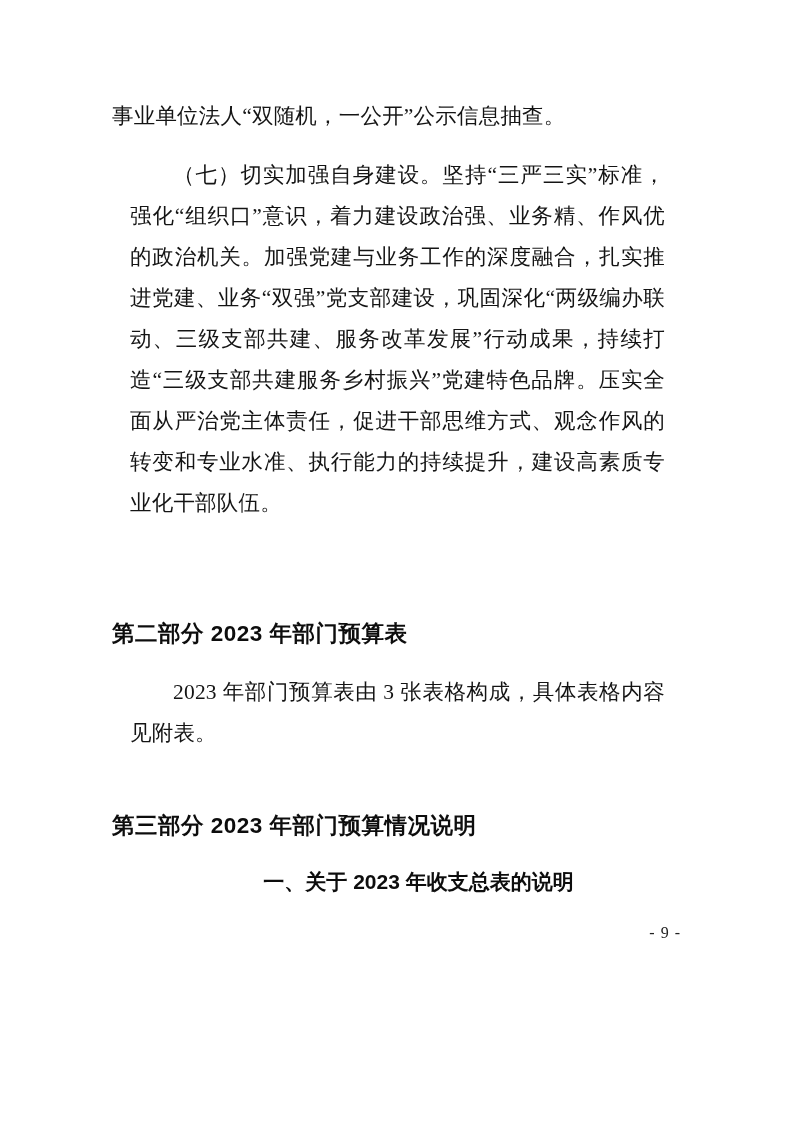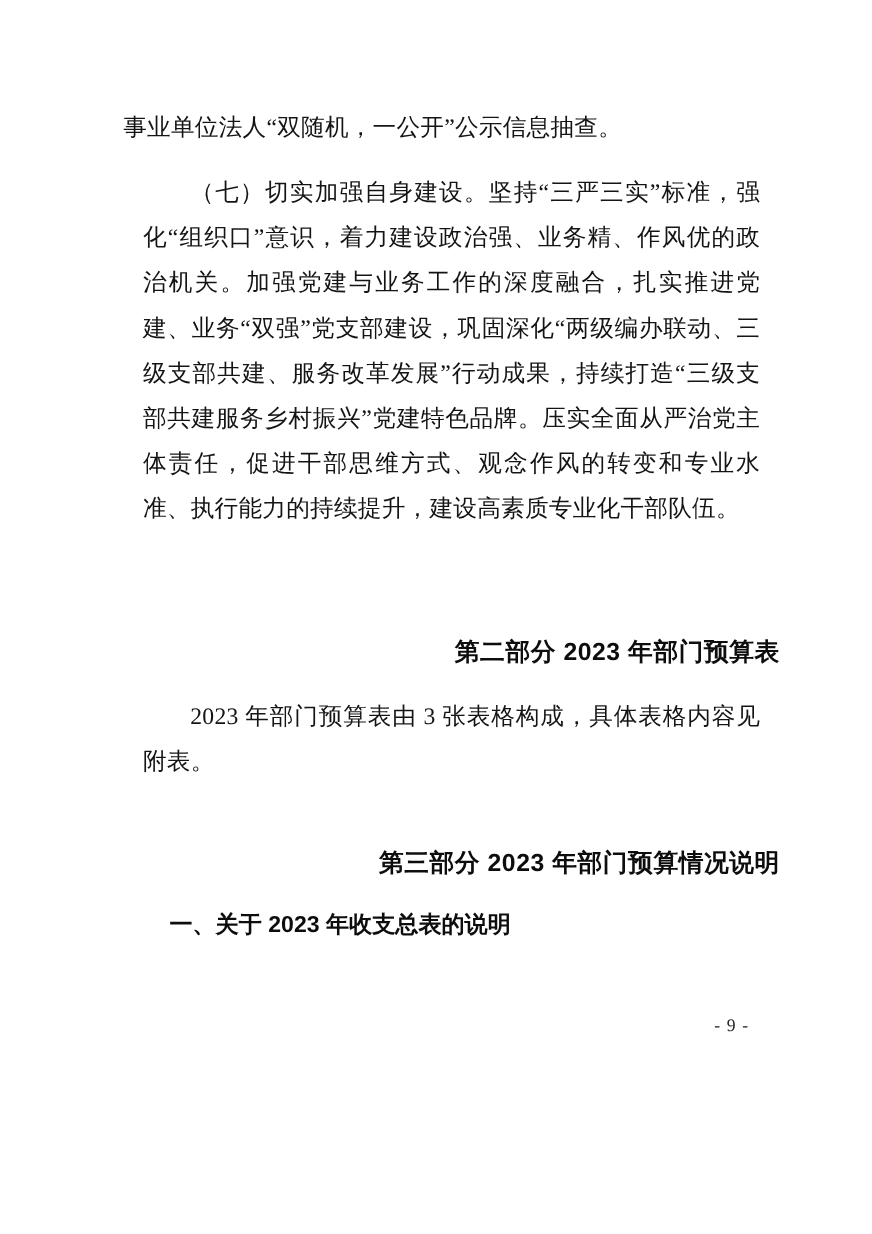--- a/index.html
+++ b/index.html
@@ -13,21 +13,21 @@
     font-family: "Liberation Serif", "DejaVu Serif", serif;
     color: #111111;
     position: relative;
     overflow: hidden;
   }
   .page {
     position: relative;
     width: 793px;
     height: 1020px;
     box-sizing: border-box;
-    padding: 96px 84px 40px 112px;
+    padding: 96px 110px 40px 112px;
   }
   .para {
     font-size: 21.5px;
     line-height: 41px;
     letter-spacing: 0.2px;
     text-align: justify;
     text-justify: inter-ideograph;
     margin: 18px;
     color: #141414;
   }
@@ -42,35 +42,36 @@
   }
   .spacer-md {
     height: 34px;
   }
   .spacer-sm {
     height: 16px;
   }
   .heading-center {
     font-size: 22.5px;
     font-weight: bold;
-    text-align: right;
+    text-align: left;
     line-height: 40px;
     margin: 0;
     font-family: "Liberation Sans", "DejaVu Sans", sans-serif;
     letter-spacing: 0.5px;
     color: #0d0d0d;
   }
   .heading-sub {
     font-size: 21px;
     font-weight: bold;
     line-height: 40px;
     margin: 0;
     text-indent: 2em;
     font-family: "Liberation Sans", "DejaVu Sans", sans-serif;
     color: #0d0d0d;
+    text-align: center;
   }
   .page-number {
     position: absolute;
     right: 112px;
     bottom: 78px;
     font-size: 16px;
     color: #222222;
     font-family: "Liberation Serif", "DejaVu Serif", serif;
     letter-spacing: 1px;
   }

